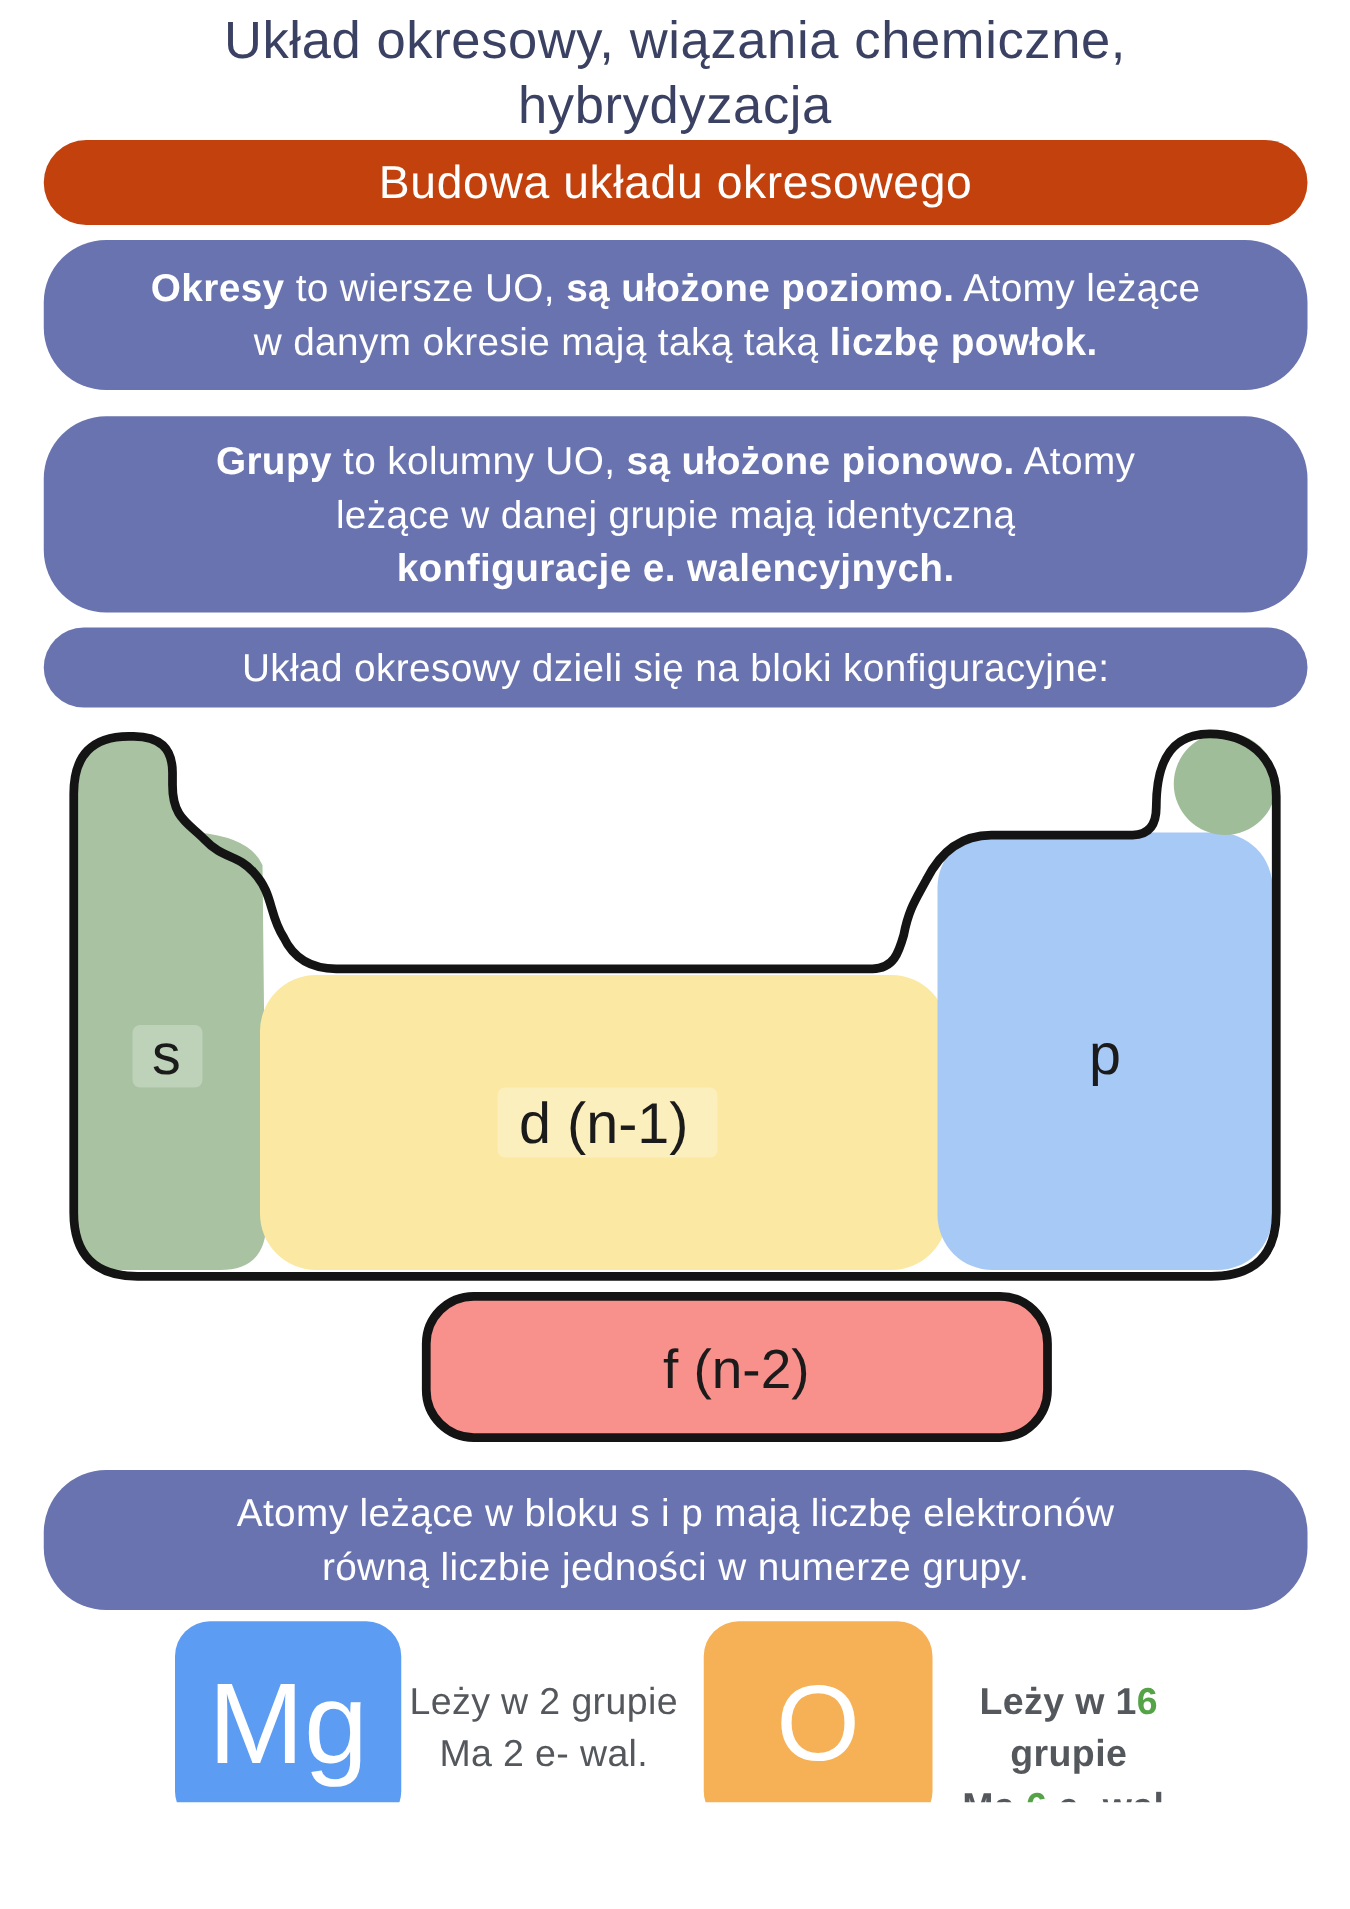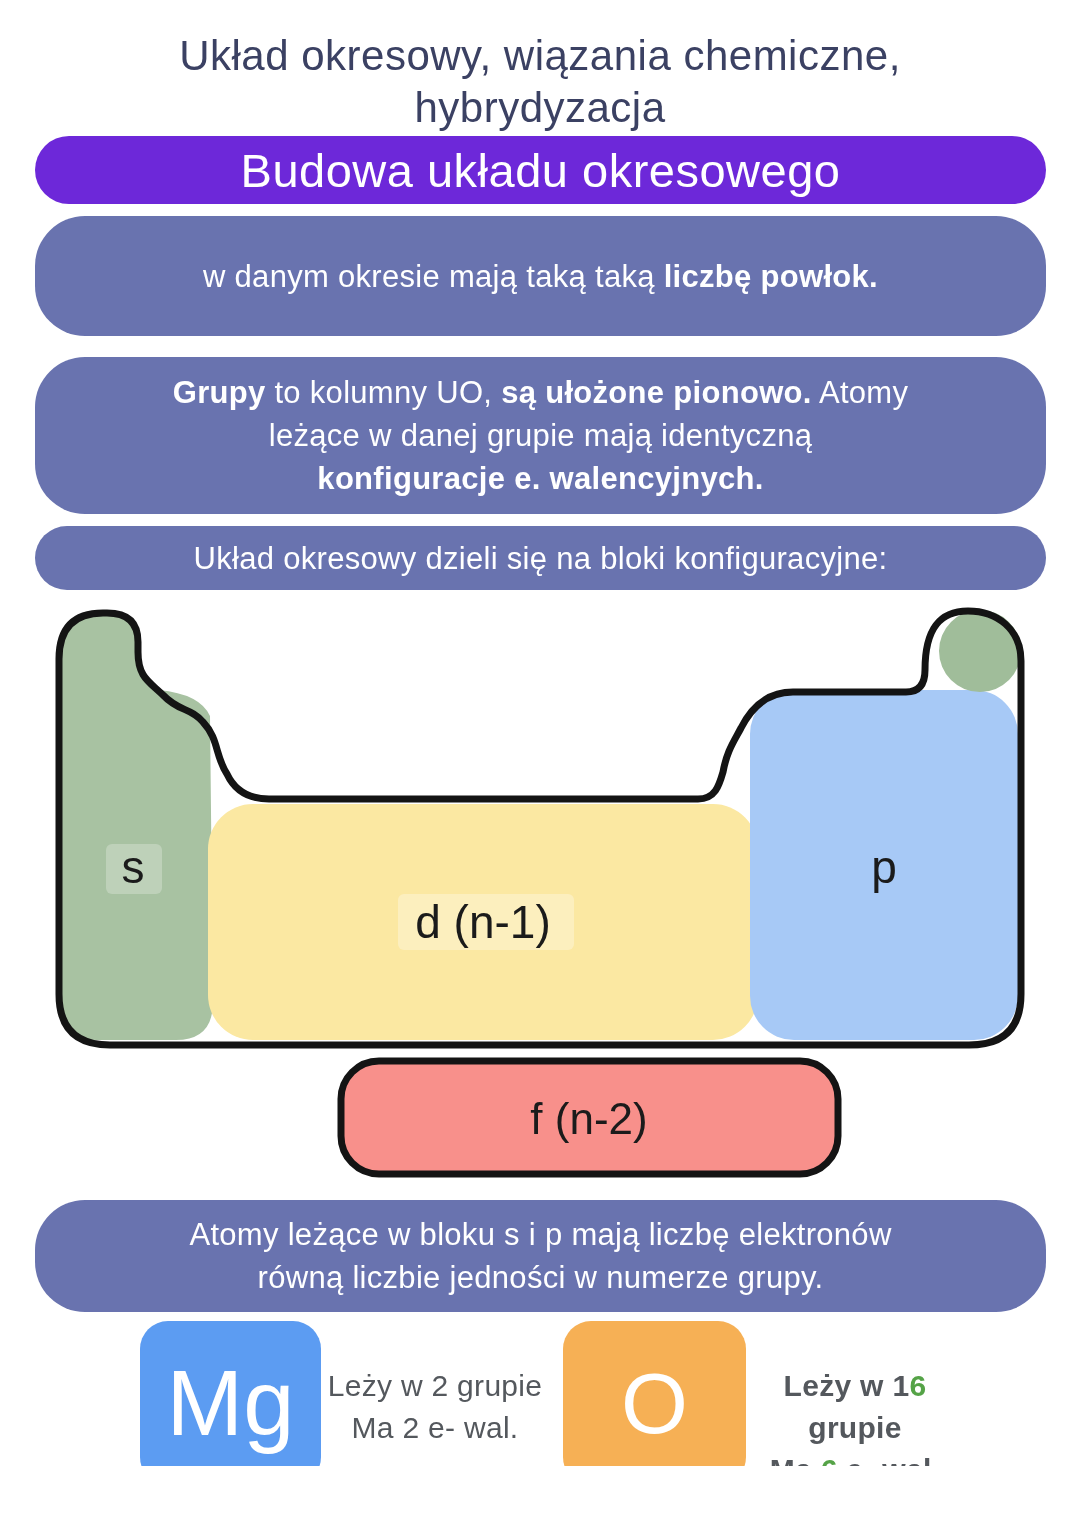--- a/index.html
+++ b/index.html
@@ -1,22 +1,22 @@
 <!DOCTYPE html>
 <html><head>
 <meta charset="utf-8">
 <style>
   html,body{margin:0;padding:0;background:#ffffff;}
   #page{position:relative;width:1080px;height:1442px;background:#ffffff;overflow:hidden;
-        font-family:"Liberation Sans","DejaVu Sans",sans-serif;margin-top:24px;}
+        font-family:"Liberation Sans","DejaVu Sans",sans-serif;}
   .title{position:absolute;top:6px;left:0;width:1080px;text-align:center;
          color:#3B4163;font-size:42px;line-height:52px;font-weight:500;letter-spacing:.5px;}
   .pill-dark{position:absolute;left:35px;width:1011px;top:112px;height:68px;border-radius:34px;
-         background:#6d28d9;color:#fff;display:flex;align-items:center;justify-content:center;
-         font-size:47px;letter-spacing:.5px;}
+         background:#c2410c;color:#fff;display:flex;align-items:center;justify-content:center;
+         font-size:37px;letter-spacing:.5px;}
   .box{position:absolute;left:35px;width:1011px;border-radius:50px;background:#6973AF;color:#fff;
        display:flex;flex-direction:column;justify-content:center;text-align:center;
        font-size:31px;line-height:43px;letter-spacing:.3px;}
   .box .b{font-weight:700;}
   .pill-mid{border-radius:33px;}
   .elem-row{position:absolute;top:1297px;left:0;width:1080px;height:170px;}
   .elem-tile{position:absolute;border-radius:28px;color:#fff;display:flex;align-items:center;
        justify-content:center;}
   .elem-caption{position:absolute;text-align:center;color:#54585D;font-size:30px;line-height:42px;
        letter-spacing:.3px;}
@@ -31,20 +31,21 @@
   <div class="title">
     <div>Układ okresowy, wiązania chemiczne,</div>
     <div>hybrydyzacja</div>
   </div>
 
   <div class="pill-dark">
     <span>Budowa układu okresowego</span>
   </div>
 
   <div class="box" style="top:192px;height:120px;">
+    <div><span class="b">Okresy</span><span> to wiersze UO, </span><span class="b">są ułożone poziomo.</span><span> Atomy leżące</span></div>
     <div><span>w danym okresie mają taką taką </span><span class="b">liczbę powłok.</span></div>
   </div>
 
   <div class="box" style="top:333px;height:157px;">
     <div><span class="b">Grupy</span><span> to kolumny UO, </span><span class="b">są ułożone pionowo.</span><span> Atomy</span></div>
     <div><span>leżące w danej grupie mają identyczną</span></div>
     <div><span class="b">konfiguracje e. walencyjnych.</span></div>
   </div>
 
   <div class="box pill-mid" style="top:502px;height:64px;">

